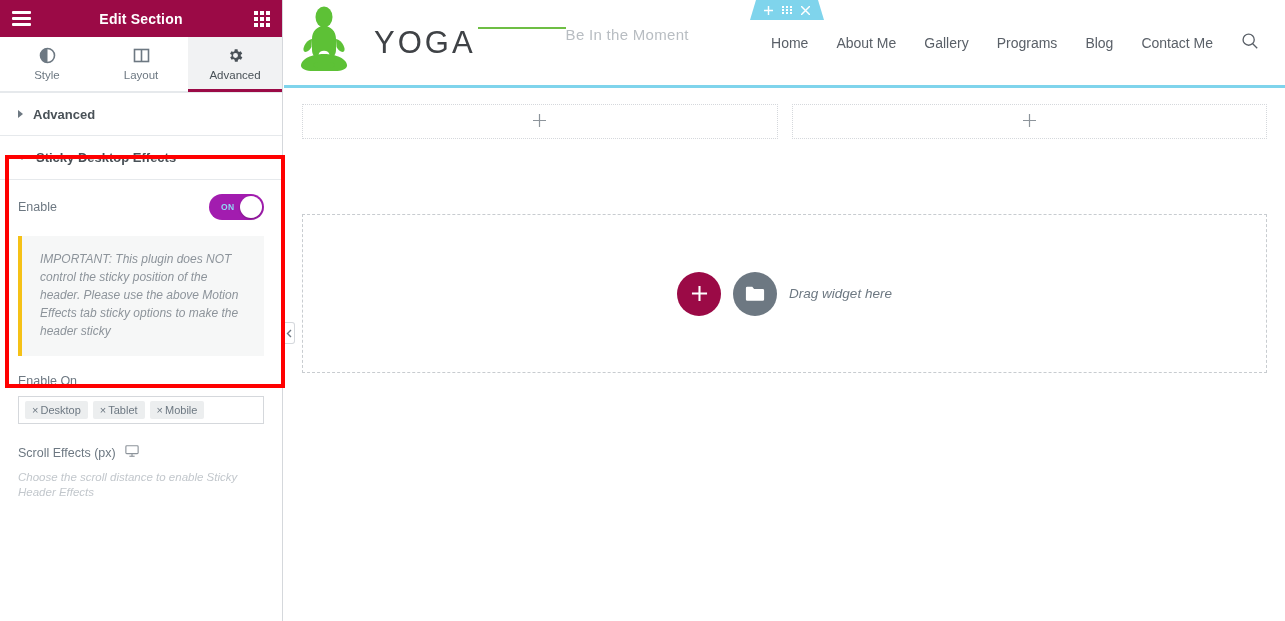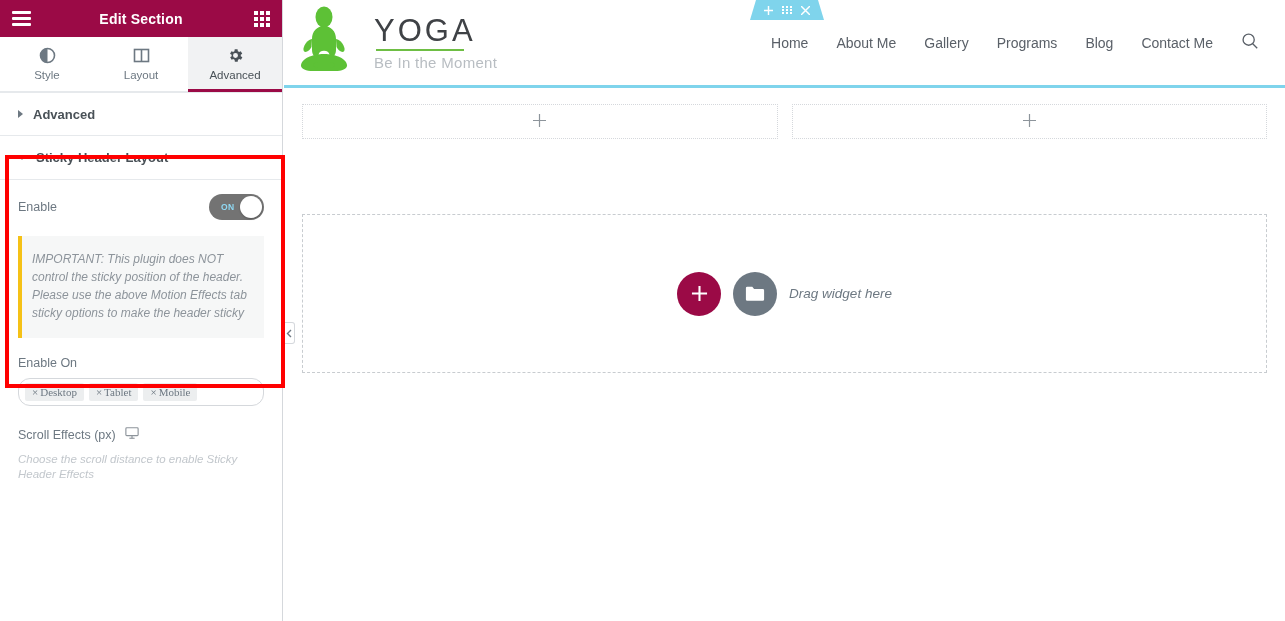--- a/index.html
+++ b/index.html
@@ -62,49 +62,49 @@
   .caret-right { width:0;height:0;border-left:5px solid #6d7882;border-top:4px solid transparent;border-bottom:4px solid transparent;}
   .caret-down  { width:0;height:0;border-top:5px solid #6d7882;border-left:4px solid transparent;border-right:4px solid transparent;}
 
   .panel-body { padding: 0 18px; background:#fff; }
 
   .ctrl-row { display:flex; align-items:center; justify-content:space-between; padding: 14px 0 6px; }
   .ctrl-label { font-size: 12.5px; color: #6d7882; }
 
   
   .switch {
-    width: 55px; height: 26px; border-radius: 14px; background: #737373;
+    width: 55px; height: 26px; border-radius: 14px; background: #a21caf;
     position: relative; display:flex; align-items:center; cursor:pointer;
   }
   .switch .on-text {
     position:absolute; left:12px; color:#8fd9f4; font-size:8.5px; font-weight:bold; letter-spacing:.5px;
   }
   .switch .knob {
     position:absolute; right:2px; width:22px;height:22px;border-radius:50%;
     background:#fff; box-shadow:0 1px 2px rgba(0,0,0,.25);
   }
 
   
   .notice {
     margin: 10px 0 4px; background: #f6f7f7;
     border-left: 4px solid #f5c116;
-    padding: 14px 16px 16px 10px;
+    padding: 14px 16px 16px 18px;
   }
   .notice p {
     font-size: 12px; line-height: 18px; color: #8d949b;
     font-style: italic;
   }
 
   .field-label { font-size: 12.5px; color: #6d7882; padding-top: 14px; }
 
   
   .tags-input {
-    margin-top: 8px; border: 1px solid #d5d8dc; border-radius: 12px;
+    margin-top: 8px; border: 1px solid #d5d8dc; border-radius: 0;
     min-height: 28px; display: flex; align-items: center; gap: 5px;
-    padding: 4px 6px; background:#fff;font-family:Liberation Serif, serif;
+    padding: 4px 6px; background:#fff;
   }
   .tag {
     background: #eceeef; color: #6d7882; font-size: 11px;
     padding: 3px 7px; border-radius: 2px; white-space: nowrap; cursor:pointer;
   }
   .tag .x { margin-right: 2px; }
 
   .help {
     font-size: 11.5px; line-height: 15px; color: #c2c7cc;
     font-style: italic; padding-top: 8px;
@@ -141,21 +141,21 @@
   }
 
   
   #preview { position:absolute; left:284px; top:0; right:0; bottom:0; background:#fff; }
 
   #site-header {
     height: 88px; background:#fff; display:flex; align-items:center;
     padding: 0 26px 0 8px; border-bottom: 3px solid #7fd4ec; position:relative;
   }
   #logo-wrap { display:flex; align-items:center; gap:18px; }
-  #brand { display:flex; flex-direction:column; }
+  #brand { display:flex; flex-direction:row; }
   #brand-name {
     font-size: 31px; color:#3f4246; letter-spacing: 3px; line-height: 34px;
     font-weight: normal;
   }
   #brand-underline { width:88px;height:2px;background:#6ebe44;margin:1px 0 3px 2px; }
   #brand-tagline { font-size:15px;color:#b8bdc2;letter-spacing:.3px; }
 
   #nav { margin-left:auto; display:flex; align-items:center; gap:28px; }
   .nav-link { font-size:14px; color:#5a6068; cursor:pointer; white-space:nowrap; }
 
@@ -241,21 +241,21 @@
       </div>
     </div>
 
     <div class="acc-row" id="adv-row">
       <span class="caret-right"></span>
       <span>Advanced</span>
     </div>
 
     <div class="acc-row">
       <span class="caret-down"></span>
-      <span>Sticky Header Layout</span>
+      <span>Sticky Desktop Effects</span>
     </div>
 
     <div class="panel-body">
 
       <div class="ctrl-row">
         <span class="ctrl-label">Enable</span>
         <span class="switch">
           <span class="on-text">ON</span>
           <span class="knob"></span>
         </span>

